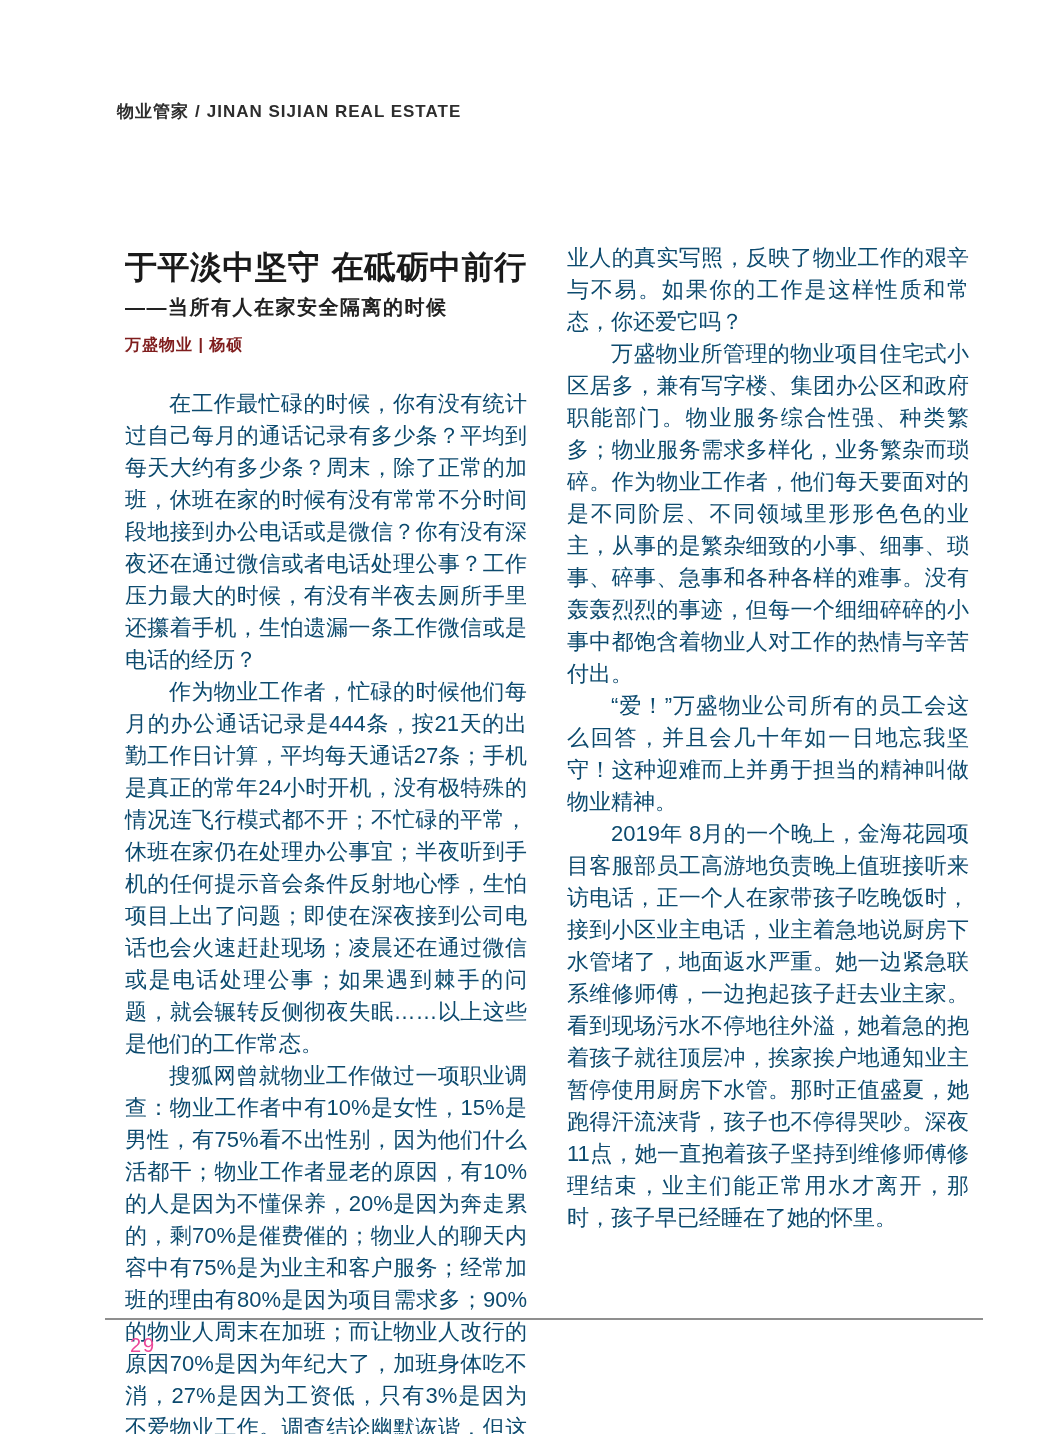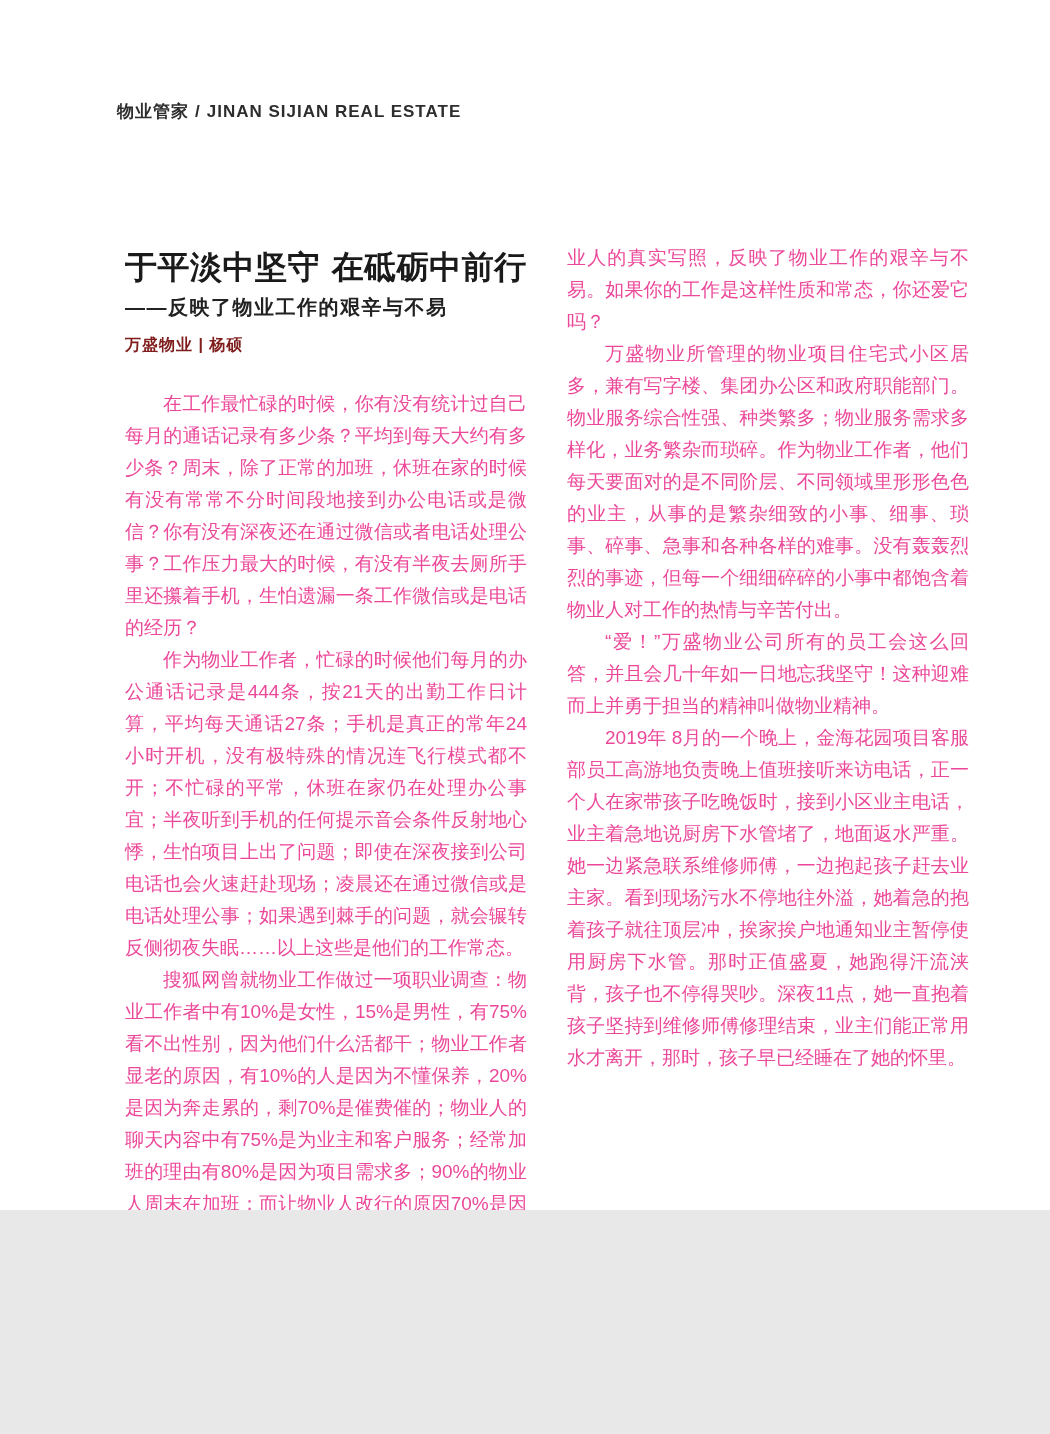--- a/index.html
+++ b/index.html
@@ -1,20 +1,20 @@
 <!DOCTYPE html>
 <html><head>
 <meta charset="utf-8">
 <style>
   * { margin: 0; padding: 0; box-sizing: border-box; }
   html, body { background: #e8e8e8; }
   .page {
     position: relative;
     width: 1050px;
-    height: 1210px;
+    height: 1434px;
     margin: 0 auto;
     background: #ffffff;
     font-family: "Liberation Sans", sans-serif;
     color: #333333;
     overflow: hidden;
   }
   .page-header {
     position: absolute;
     left: 117px;
     top: 100px;
@@ -54,25 +54,25 @@
   }
   .article-byline {
     font-size: 16px;
     line-height: 22px;
     font-weight: bold;
     color: #7f1d1d;
     letter-spacing: 1px;
     margin: 0 0 32px 0;
   }
   .body-text p {
-    font-size: 19px;
+    font-size: 22px;
     line-height: 32px;
     text-align: justify;
     text-indent: 2em;
-    color: #ec4899;
+    color: #0c4a6e;
   }
   .body-text p.no-indent { text-indent: 0; }
   .footer-rule {
     position: absolute;
     left: 105px;
     top: 1318px;
     width: 878px;
     height: 2px;
     background: #8f8f8f;
   }
@@ -91,21 +91,21 @@
 <div class="page">
 
   <div class="page-header">
     <span>物业管家</span><span class="sep">/</span><span>JINAN SIJIAN REAL ESTATE</span>
   </div>
 
   <div class="columns">
 
     <div class="col body-text">
       <h1 class="article-title">于平淡中坚守 在砥砺中前行</h1>
-      <h2 class="article-subtitle">——反映了物业工作的艰辛与不易</h2>
+      <h2 class="article-subtitle">——当所有人在家安全隔离的时候</h2>
       <div class="article-byline">万盛物业 | 杨硕</div>
       <p>在工作最忙碌的时候，你有没有统计过自己每月的通话记录有多少条？平均到每天大约有多少条？周末，除了正常的加班，休班在家的时候有没有常常不分时间段地接到办公电话或是微信？你有没有深夜还在通过微信或者电话处理公事？工作压力最大的时候，有没有半夜去厕所手里还攥着手机，生怕遗漏一条工作微信或是电话的经历？</p>
       <p>作为物业工作者，忙碌的时候他们每月的办公通话记录是444条，按21天的出勤工作日计算，平均每天通话27条；手机是真正的常年24小时开机，没有极特殊的情况连飞行模式都不开；不忙碌的平常，休班在家仍在处理办公事宜；半夜听到手机的任何提示音会条件反射地心悸，生怕项目上出了问题；即使在深夜接到公司电话也会火速赶赴现场；凌晨还在通过微信或是电话处理公事；如果遇到棘手的问题，就会辗转反侧彻夜失眠……以上这些是他们的工作常态。</p>
       <p>搜狐网曾就物业工作做过一项职业调查：物业工作者中有10%是女性，15%是男性，有75%看不出性别，因为他们什么活都干；物业工作者显老的原因，有10%的人是因为不懂保养，20%是因为奔走累的，剩70%是催费催的；物业人的聊天内容中有75%是为业主和客户服务；经常加班的理由有80%是因为项目需求多；90%的物业人周末在加班；而让物业人改行的原因70%是因为年纪大了，加班身体吃不消，27%是因为工资低，只有3%是因为不爱物业工作。调查结论幽默诙谐，但这却是物</p>
     </div>
 
     <div class="col body-text">
       <p class="no-indent">业人的真实写照，反映了物业工作的艰辛与不易。如果你的工作是这样性质和常态，你还爱它吗？</p>
       <p>万盛物业所管理的物业项目住宅式小区居多，兼有写字楼、集团办公区和政府职能部门。物业服务综合性强、种类繁多；物业服务需求多样化，业务繁杂而琐碎。作为物业工作者，他们每天要面对的是不同阶层、不同领域里形形色色的业主，从事的是繁杂细致的小事、细事、琐事、碎事、急事和各种各样的难事。没有轰轰烈烈的事迹，但每一个细细碎碎的小事中都饱含着物业人对工作的热情与辛苦付出。</p>
       <p>“爱！”万盛物业公司所有的员工会这么回答，并且会几十年如一日地忘我坚守！这种迎难而上并勇于担当的精神叫做物业精神。</p>

